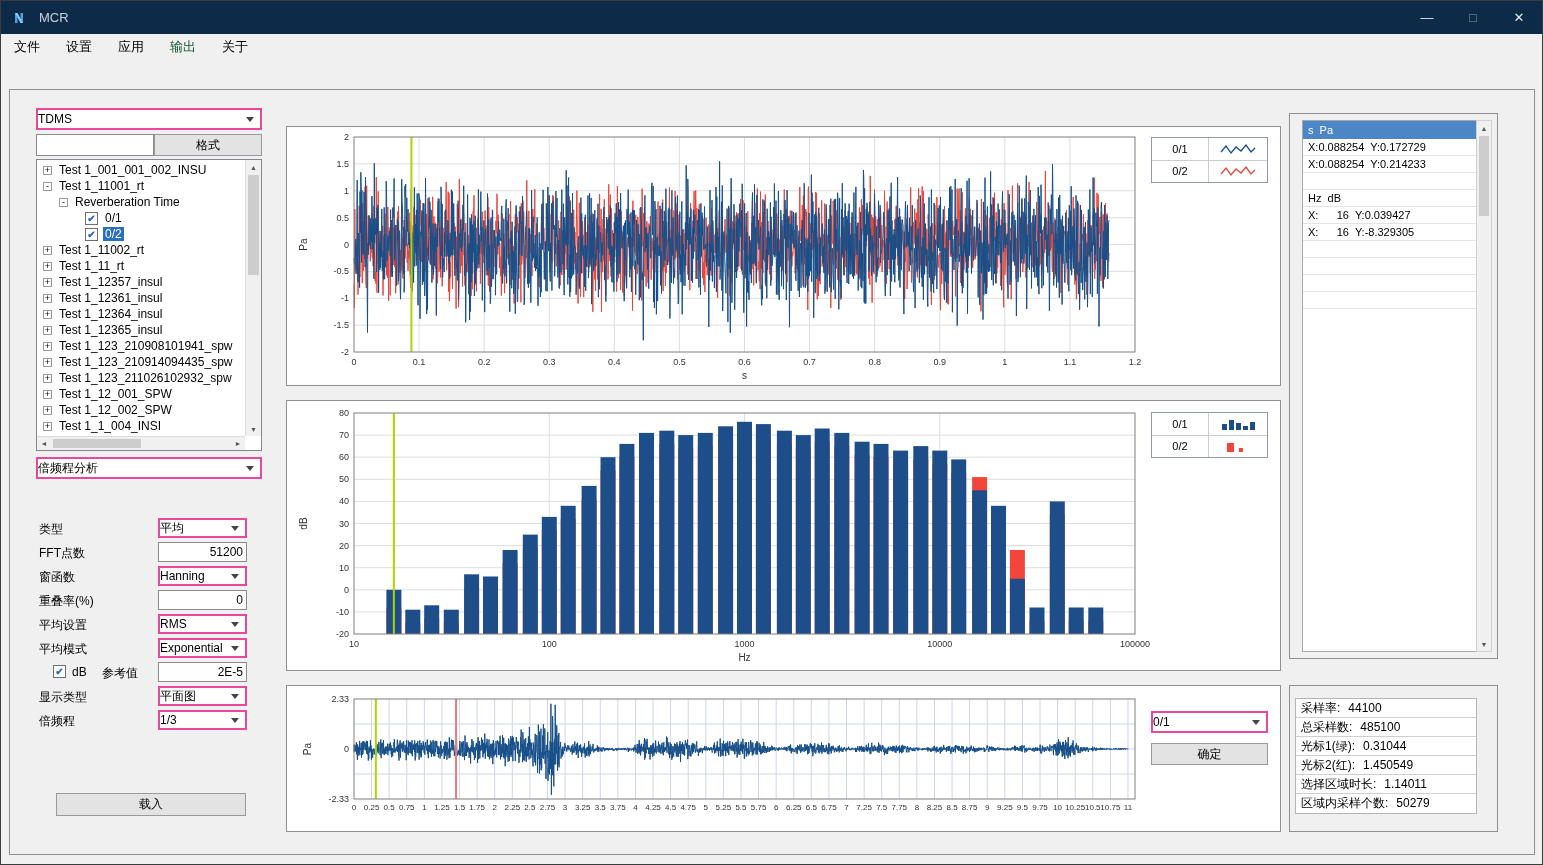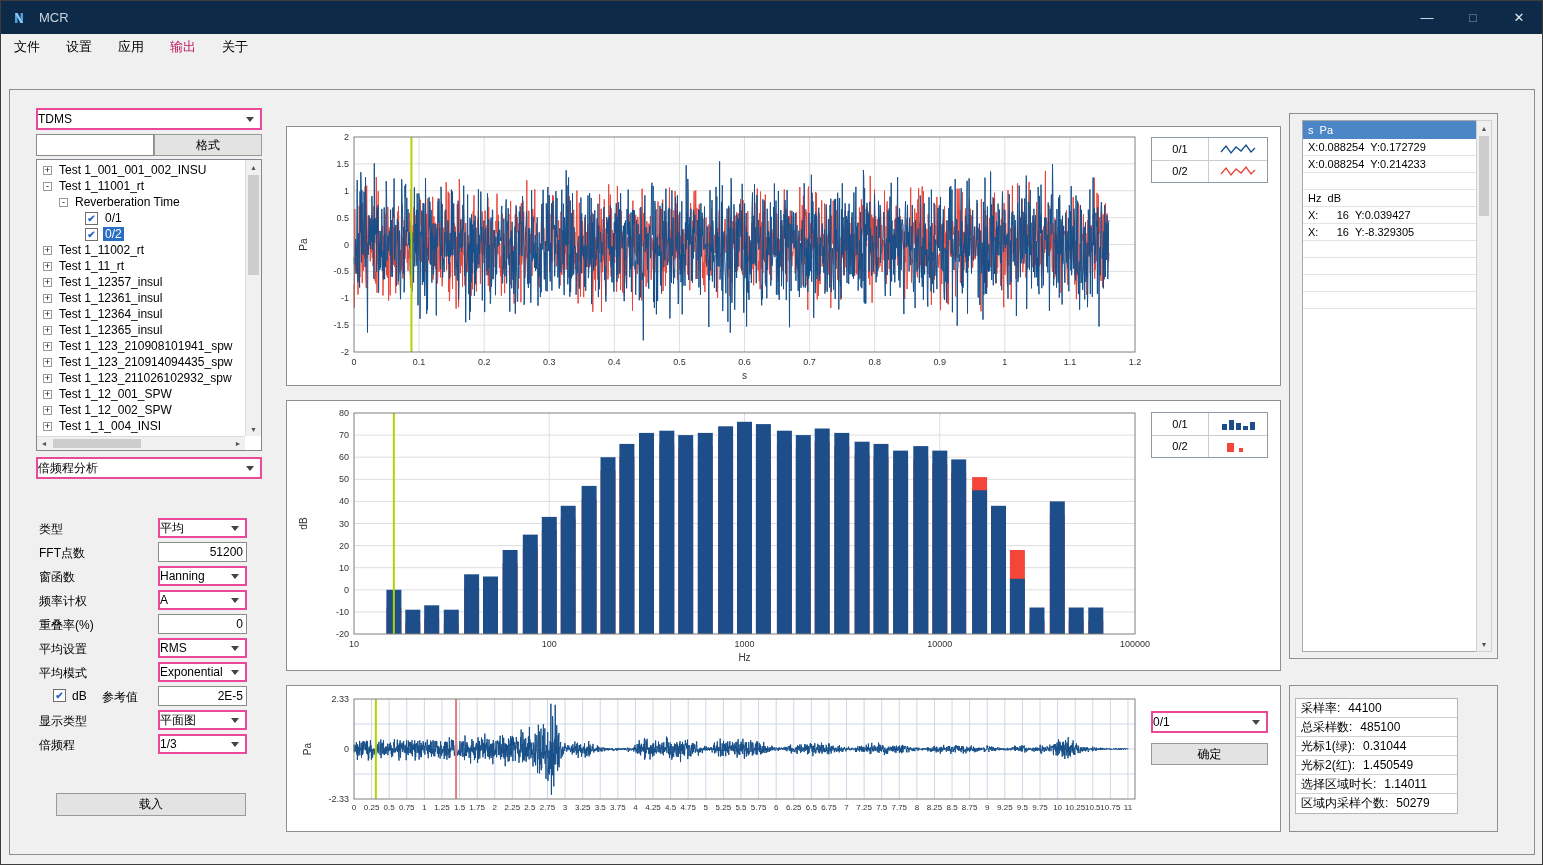--- a/index.html
+++ b/index.html
@@ -9,21 +9,21 @@
 
   .titlebar{position:absolute;left:0;top:0;right:0;height:33px;background:#0d2a49;display:flex;align-items:center;}
   .logo{margin-left:10px;width:20px;height:20px;flex:none;}
   .title-text{color:#c9d3de;font-size:13px;margin-left:8px;}
   .win-btns{margin-left:auto;display:flex;height:100%;}
   .win-btn{width:46px;display:flex;align-items:center;justify-content:center;color:#e2e8ee;font-size:13px;}
   .win-btn.dim{color:#8a97a5;}
 
   .menubar{position:absolute;top:33px;left:0;right:0;height:26px;display:flex;align-items:center;background:#f0f0f0;}
   .menu-item{padding:0 13px;font-size:13px;height:100%;display:flex;align-items:center;}
-  .menu-item.disabled{color:#be185d;}
+  .menu-item.disabled{color:#14532d;}
 
   .tabbar{position:absolute;top:59px;left:0;height:25px;display:flex;align-items:flex-end;padding-left:8px;}
   .tab{width:108px;height:24px;display:flex;align-items:center;justify-content:center;font-size:13px;background:#fbfbfb;border:1px solid #b3b3b3;margin-right:3px;}
   .tab.active{background:#a5a5a5;border-color:#898989;}
 
   .main-panel{position:absolute;left:8px;top:88px;width:1526px;height:766px;border:1px solid #8f8f8f;background:#f0f0f0;}
 
   .combo{background:#fff;border:2px solid #ec4899;display:flex;align-items:center;justify-content:flex-start;font-size:12px;position:relative;}
   .combo.abs{position:absolute;}
   .combo .arrow{position:absolute;right:6px;top:50%;margin-top:-2px;width:0;height:0;border-left:4px solid transparent;border-right:4px solid transparent;border-top:5px solid #444;}
@@ -63,21 +63,21 @@
   .legend-label{width:56px;display:flex;align-items:center;justify-content:center;font-size:11px;}
   .legend-icon{flex:1;border-left:1px solid #c9cdd2;display:flex;align-items:center;justify-content:center;background:#fff;}
 
   .ro-outer{position:absolute;left:1288px;top:112px;width:209px;height:546px;border:1px solid #8f8f8f;background:#f0f0f0;}
   .ro-list{position:absolute;left:12px;top:6px;width:181px;bottom:6px;background:#fff;border:1px solid #a8a8a8;overflow:hidden;}
   .ro-header{height:18px;background:#4d86c6;color:#fff;font-size:11px;padding-left:5px;line-height:18px;white-space:pre;}
   .ro-row{height:17px;border-bottom:1px solid #e3e3e3;font-size:11px;line-height:17px;padding-left:5px;white-space:pre;}
   .ro-scroll{position:absolute;right:5px;top:6px;width:16px;bottom:6px;background:#f0f0f0;border:1px solid #d0d0d0;}
 
   .info-outer{position:absolute;left:1288px;top:684px;width:209px;height:147px;border:1px solid #8f8f8f;background:#f0f0f0;}
-  .info-table{position:absolute;left:5px;top:12px;width:163px;background:#fff;border:1px solid #b5b5b5;}
+  .info-table{position:absolute;left:5px;top:12px;width:182px;background:#fff;border:1px solid #b5b5b5;}
   .info-row{height:19px;border-bottom:1px solid #d0d0d0;font-size:12px;line-height:18px;padding-left:5px;display:flex;white-space:pre;}
   .info-row:last-child{border-bottom:none;}
   .info-value{margin-left:8px;}
 </style>
 </head>
 <body>
 
 <div class="app">
 
   <div class="titlebar">
@@ -212,27 +212,20 @@
         </div>
       </div>
       <div class="form-row">
         <div class="lbl">FFT点数</div>
         <input class="ctl tinput" value="51200" style="">
       </div>
       <div class="form-row">
         <div class="lbl">窗函数</div>
         <div class="ctl combo">
           <span>Hanning</span>
-          <div class="arrow"></div>
-        </div>
-      </div>
-      <div class="form-row">
-        <div class="lbl">频率计权</div>
-        <div class="ctl combo">
-          <span>A</span>
           <div class="arrow"></div>
         </div>
       </div>
       <div class="form-row">
         <div class="lbl">重叠率(%)</div>
         <input class="ctl tinput" value="0" style="">
       </div>
       <div class="form-row">
         <div class="lbl">平均设置</div>
         <div class="ctl combo">

